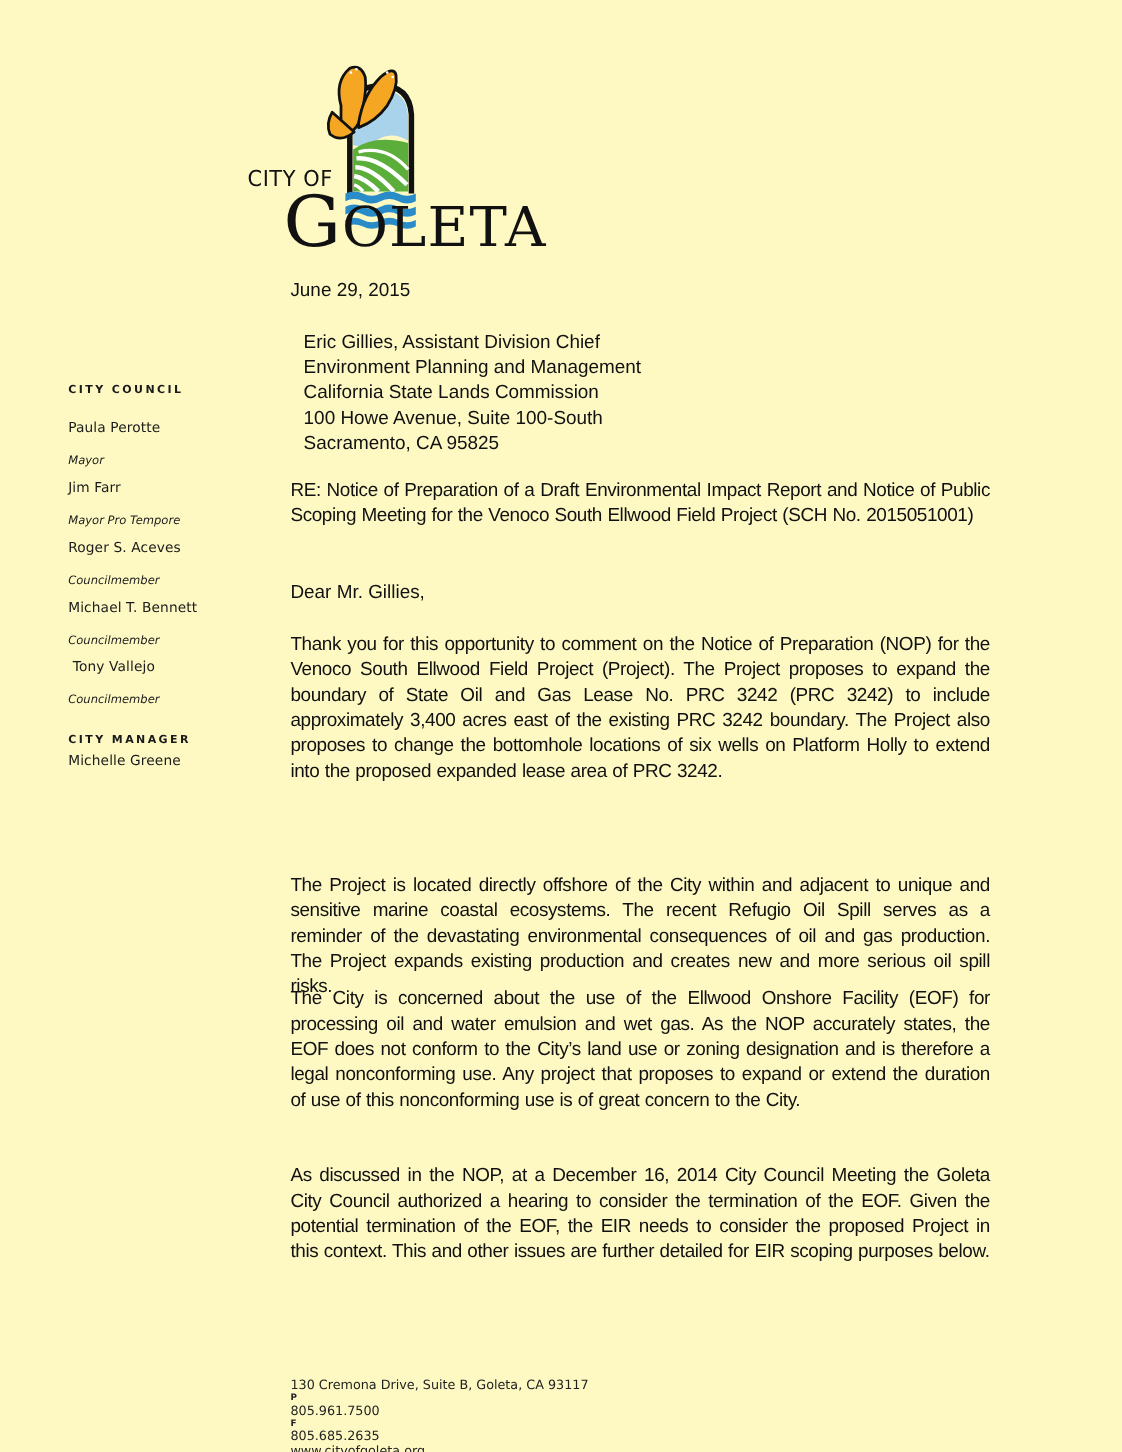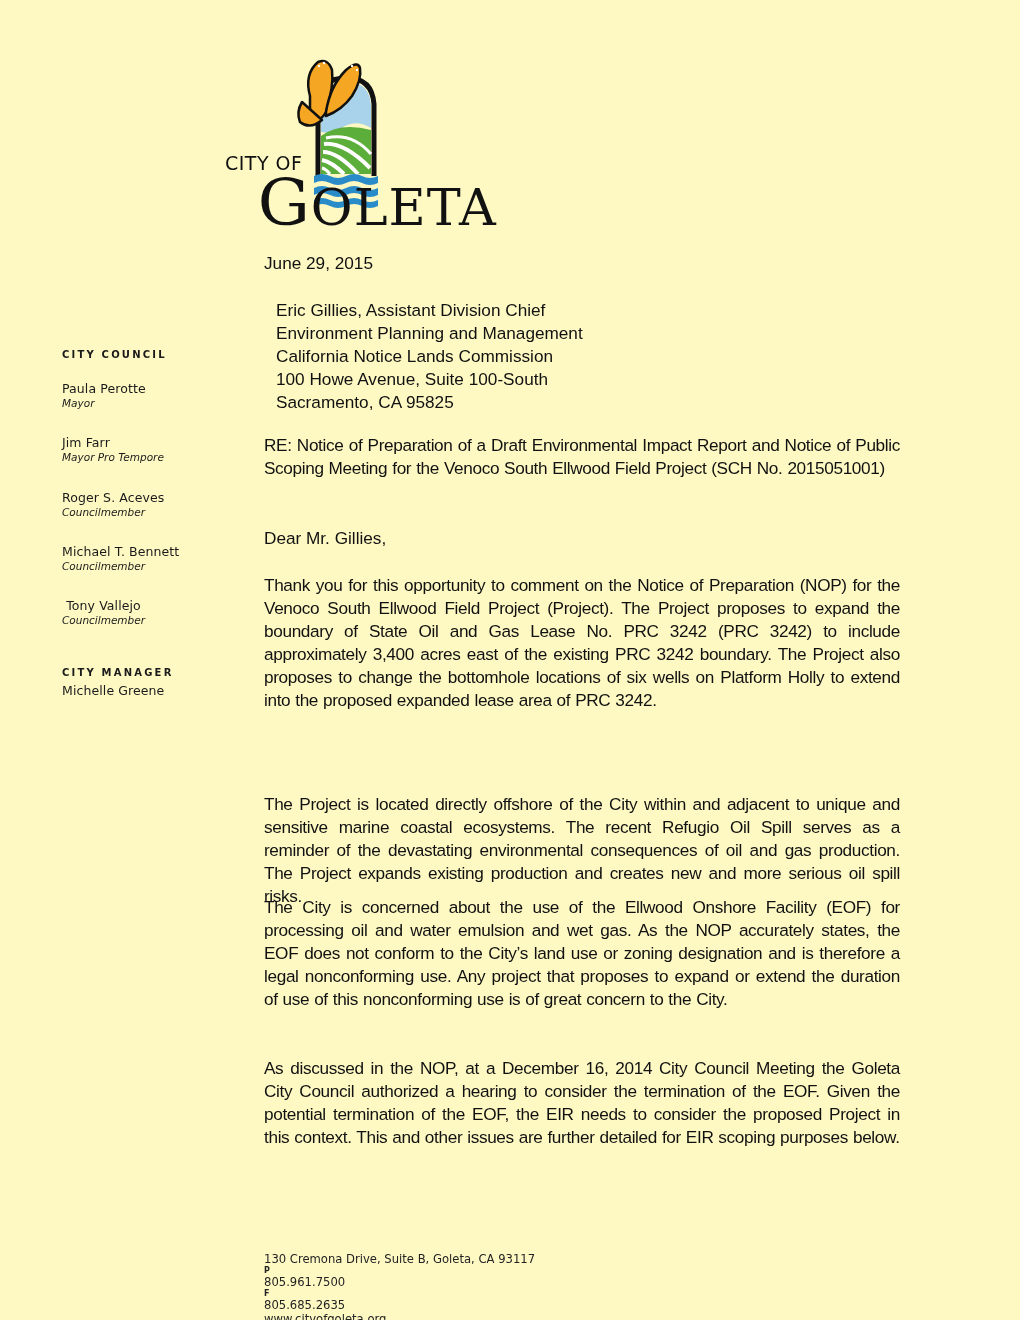--- a/index.html
+++ b/index.html
@@ -74,20 +74,21 @@
       font-family: "DejaVu Sans", sans-serif;
       font-size: 12.5px;
       line-height: 16px;
       letter-spacing: 0.1px;
     }
     .sb-role {
       font-family: "DejaVu Sans", sans-serif;
       font-style: italic;
       font-size: 10.5px;
       line-height: 13px;
+      margin-top: 16px;
     }
 
     
     .letter {
       position: absolute;
       left: 264px;
       top: 252px;
       width: 636px;
       font-family: "Liberation Sans", sans-serif;
       font-size: 17.2px;
@@ -196,21 +197,21 @@
     <div class="sb-heading" style="position:absolute;top:320px;left:0;">CITY MANAGER</div>
     <div class="sb-name" style="position:absolute;top:337px;left:0;white-space:nowrap;">Michelle Greene</div>
   </div>
 
   <div class="letter">
     <p class="blk" style="top:0px;">June 29, 2015</p>
 
     <div class="blk" style="top:47px;">
       <p>Eric Gillies, Assistant Division Chief</p>
       <p>Environment Planning and Management</p>
-      <p>California Notice Lands Commission</p>
+      <p>California State Lands Commission</p>
       <p>100 Howe Avenue, Suite 100-South</p>
       <p>Sacramento, CA 95825</p>
     </div>
 
     <p class="blk justify cond" style="top:182px;">RE: Notice of Preparation of a Draft Environmental Impact Report and Notice of Public Scoping Meeting for the Venoco South Ellwood Field Project (SCH No. 2015051001)</p>
 
     <p class="blk" style="top:275px;">Dear Mr. Gillies,</p>
 
     <p class="blk justify cond" style="top:322px;">Thank you for this opportunity to comment on the Notice of Preparation (NOP) for the Venoco South Ellwood Field Project (Project). The Project proposes to expand the boundary of State Oil and Gas Lease No. PRC 3242 (PRC 3242) to include approximately 3,400 acres east of the existing PRC 3242 boundary. The Project also proposes to change the bottomhole locations of six wells on Platform Holly to extend into the proposed expanded lease area of PRC 3242.</p>
 

